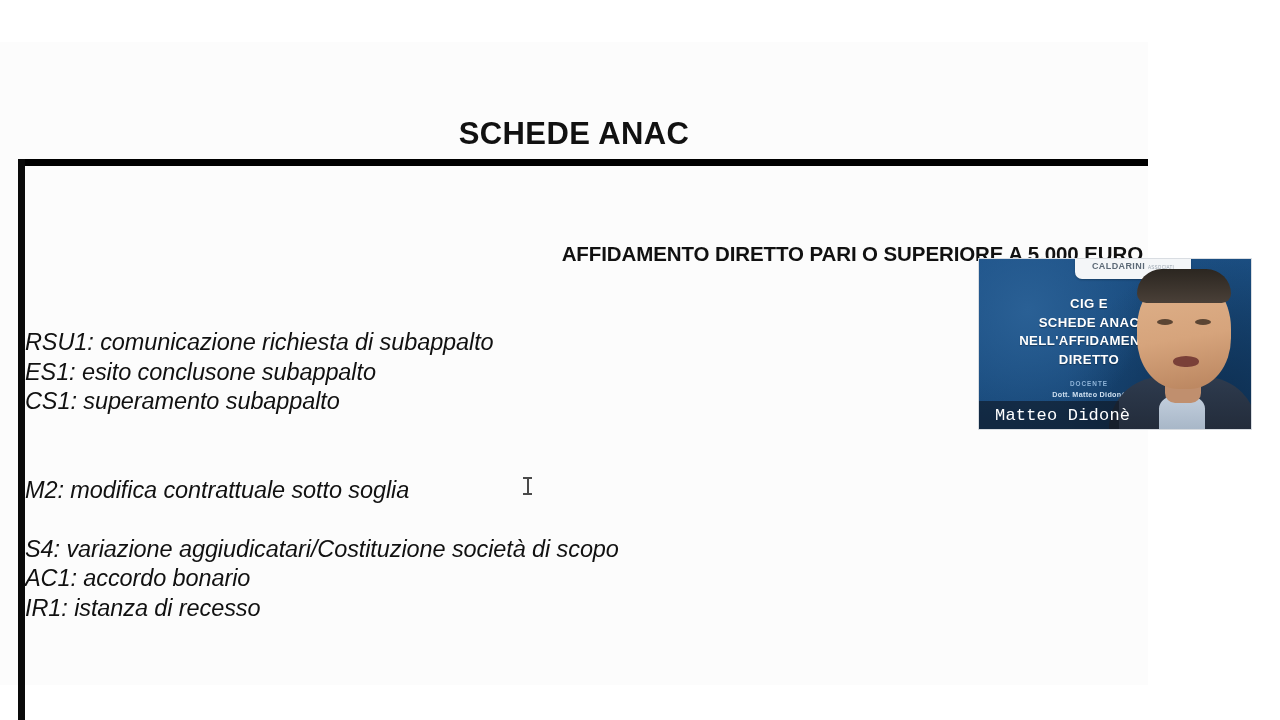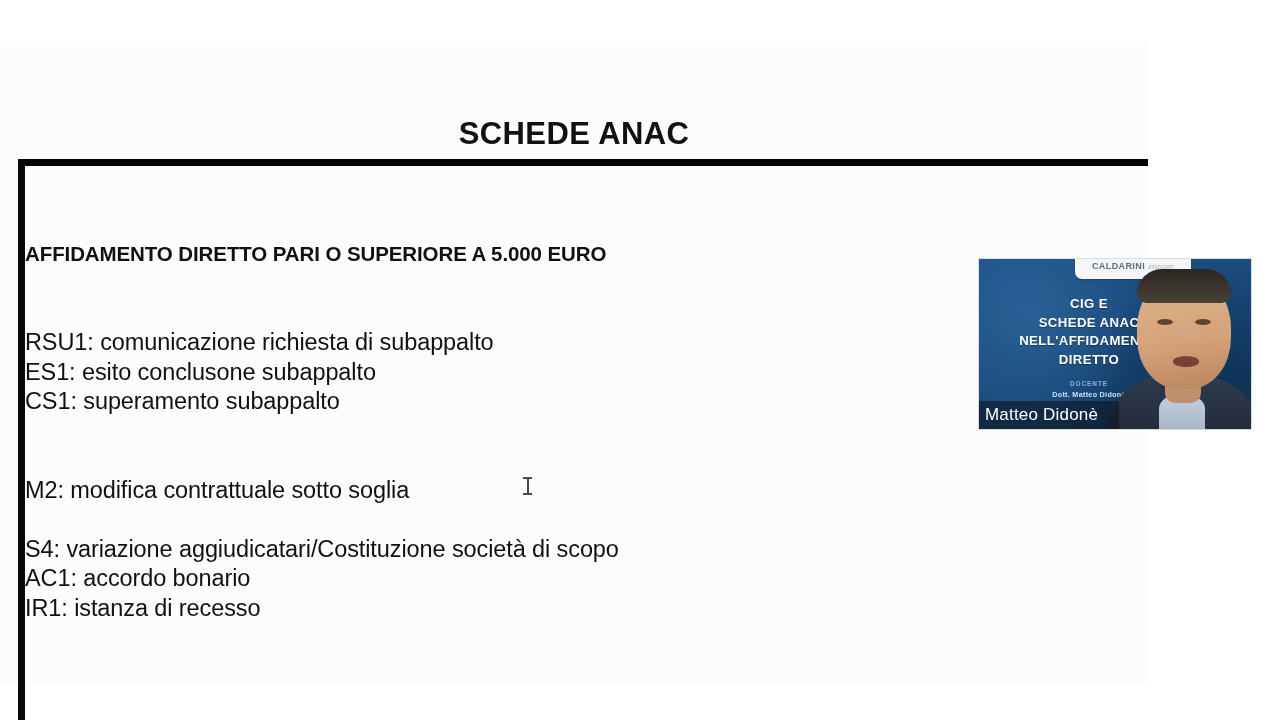--- a/index.html
+++ b/index.html
@@ -66,37 +66,38 @@
     height: 566px;
     background: #0a0a0a;
   }
 
   
   #slide-subtitle {
     position: absolute;
     left: 25px;
     top: 200px;
     width: 1118px;
-    text-align: left;
+    text-align: right;
     font-size: 20.5px;
     font-weight: bold;
     color: #111111;
     letter-spacing: -0.1px;
     white-space: nowrap;
   }
 
   
   #slide-body {
     position: absolute;
     left: 25px;
     top: 286px;
     width: 1100px;
   }
   .body-line {
     font-size: 23.5px;
+    font-style: italic;
     color: #111111;
     line-height: 29.5px;
     height: 29.5px;
     white-space: pre;
     letter-spacing: -0.1px;
   }
   .body-line.spacer {
     height: 29.5px;
   }
 
@@ -282,23 +283,24 @@
     bottom: 0;
     width: 140px;
     height: 28px;
     background: rgba(14, 22, 34, 0.62);
     display: flex;
     align-items: center;
   }
   #webcam-name-text {
     color: #ffffff;
     font-size: 17px;
-    padding-left: 6px;
+    padding-left: 16px;
     letter-spacing: 0.2px;
     white-space: nowrap;
+    font-family: Liberation Mono, monospace;
   }
 
   
   #text-cursor {
     position: absolute;
     left: 523px;
     top: 476px;
     width: 9px;
     height: 20px;
   }

